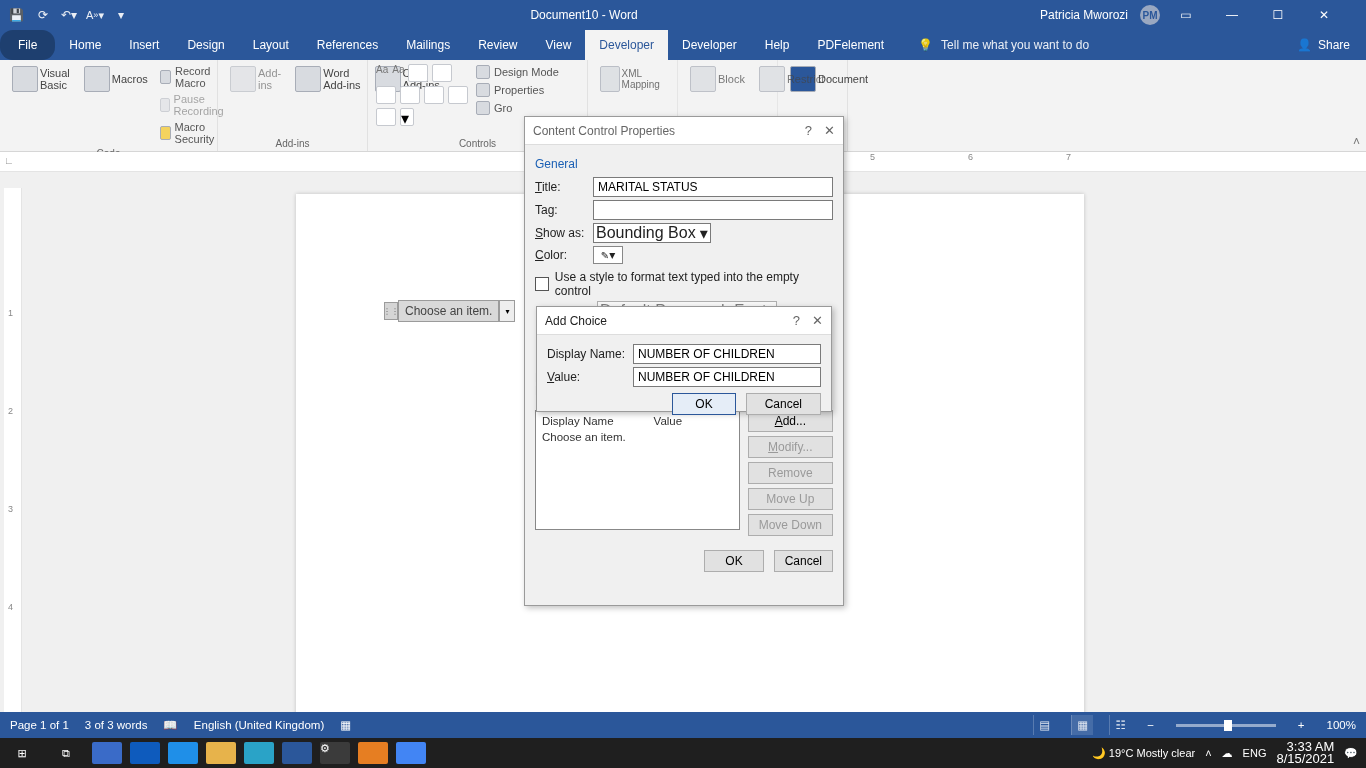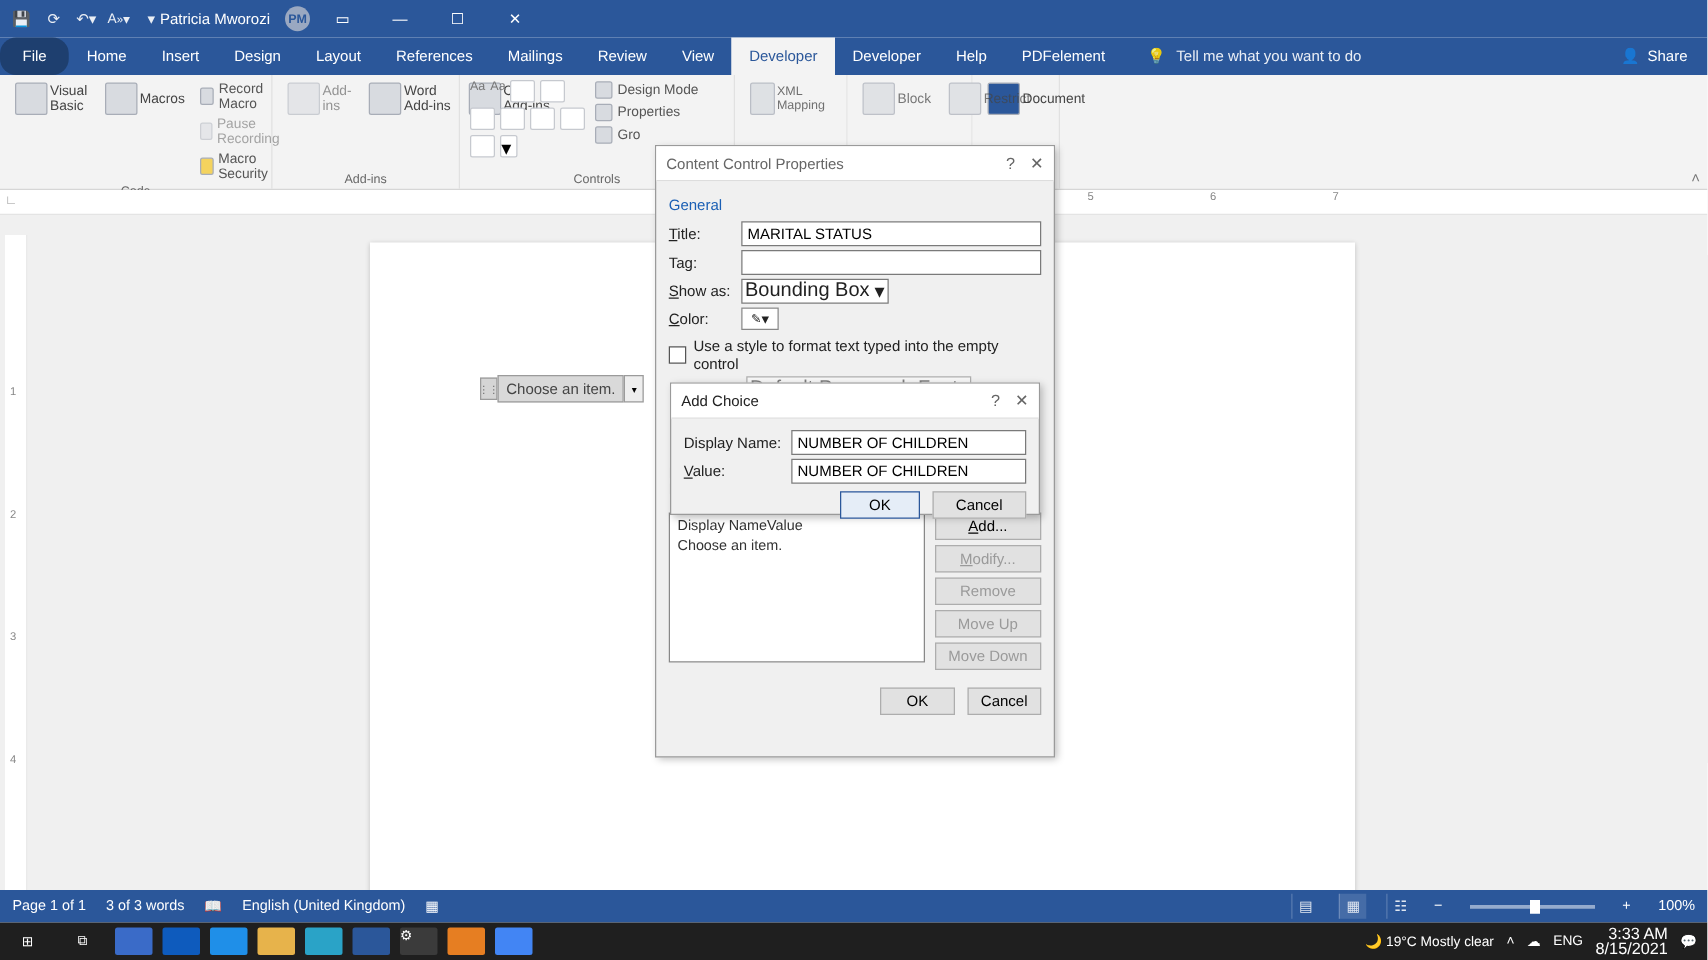--- a/index.html
+++ b/index.html
@@ -3,21 +3,21 @@
 <meta charset="utf-8">
 <style>
 * { margin: 0; padding: 0; box-sizing: border-box; font-family: "Segoe UI", Tahoma, sans-serif; }
 body { width: 1366px; height: 768px; overflow: hidden; background: #fff; position: relative; }
 
 
 .title-bar { height: 30px; background: #2b579a; display: flex; align-items: center; color: #fff; font-size: 12px; }
 .tb-left { display: flex; align-items: center; gap: 12px; padding-left: 10px; }
 .tb-icon { width: 14px; height: 14px; display: inline-flex; align-items: center; justify-content: center; opacity: .9; }
 .tb-center { flex: 1; text-align: center; }
-.tb-right { display: flex; align-items: center; gap: 6px; padding-right: 7px; }
+.tb-right { display: flex; align-items: center; gap: 6px; padding-right: 22px; }
 .tb-user { font-size: 12px; margin-right: 6px; }
 .avatar { width: 20px; height: 20px; border-radius: 50%; background: #9aa8c1; color: #2b579a; font-size: 10px; display: inline-flex; align-items: center; justify-content: center; font-weight: 600; }
 .win-btn { width: 40px; height: 30px; display: flex; align-items: center; justify-content: center; font-size: 12px; }
 
 
 .menu-tabs { height: 30px; background: #2b579a; display: flex; align-items: stretch; color: #fff; font-size: 12px; }
 .mt-item { padding: 0 14px; display: flex; align-items: center; cursor: pointer; }
 .mt-file { background: #1e3f6f; padding: 0 18px; border-radius: 13px; }
 .mt-active { background: #f3f3f3; color: #2b579a; }
 .mt-spacer { flex: 1; }
@@ -57,21 +57,21 @@
 .d-close { display: flex; gap: 12px; font-size: 13px; color: #666; }
 .d-body { padding: 8px 10px; font-size: 12px; color: #222; }
 .d-sec { color: #1a5fb4; font-size: 12px; margin: 4px 0 6px; }
 .frow { display: flex; align-items: center; margin: 3px 0; }
 .flabel { width: 58px; }
 .finput { flex: 1; height: 20px; border: 1px solid #7a7a7a; background: #fff; padding: 0 4px; font-size: 12px; }
 .fsel { height: 20px; border: 1px solid #7a7a7a; background: #fff; padding: 0 2px; font-size: 16px; display: inline-flex; align-items: center; }
 .fchk { width: 14px; height: 14px; border: 1px solid #555; margin-right: 6px; background: #fff; }
 .fcolor { width: 30px; height: 18px; border: 1px solid #888; background: #fff; display: inline-flex; align-items: center; justify-content: center; }
 .ddlist { border: 1px solid #888; background: #fff; height: 120px; margin-top: 6px; padding: 4px 6px; font-size: 11.5px; }
-.dd-head { display: flex; color: #333; }
+.dd-head { display: flex; gap: 40px; color: #333; }
 .dd-row { margin-top: 4px; color: #333; }
 .side-btns { display: flex; flex-direction: column; gap: 4px; }
 .side-btns button, .dlg-btn { height: 22px; font-size: 12px; border: 1px solid #adadad; background: #e1e1e1; padding: 0 10px; cursor: pointer; }
 .side-btns button:disabled { color: #9a9a9a; }
 .dlg-btns { display: flex; justify-content: flex-end; gap: 10px; margin-top: 14px; }
 
 
 .d-add { left: 536px; top: 306px; width: 296px; height: 106px; background: #f0f0f0; z-index: 5; }
 .d-add .d-title { background: #fff; }
 .ok-primary { border: 1px solid #2b579a; background: #e5edf7; padding: 0 22px; }
@@ -96,20 +96,21 @@
 <body>
 
 <div class="title-bar">
   <div class="tb-left">
     <span class="tb-icon">💾</span>
     <span class="tb-icon">⟳</span>
     <span class="tb-icon">↶▾</span>
     <span class="tb-icon" style="font-size:11px">A<sup>»</sup>▾</span>
     <span class="tb-icon">▾</span>
   </div>
+  <div class="tb-center">Document10 - Word</div>
   <div class="tb-right">
     <span class="tb-user">Patricia Mworozi</span>
     <span class="avatar">PM</span>
     <span class="win-btn">▭</span>
     <span class="win-btn">—</span>
     <span class="win-btn">☐</span>
     <span class="win-btn">✕</span>
   </div>
 </div>
 

